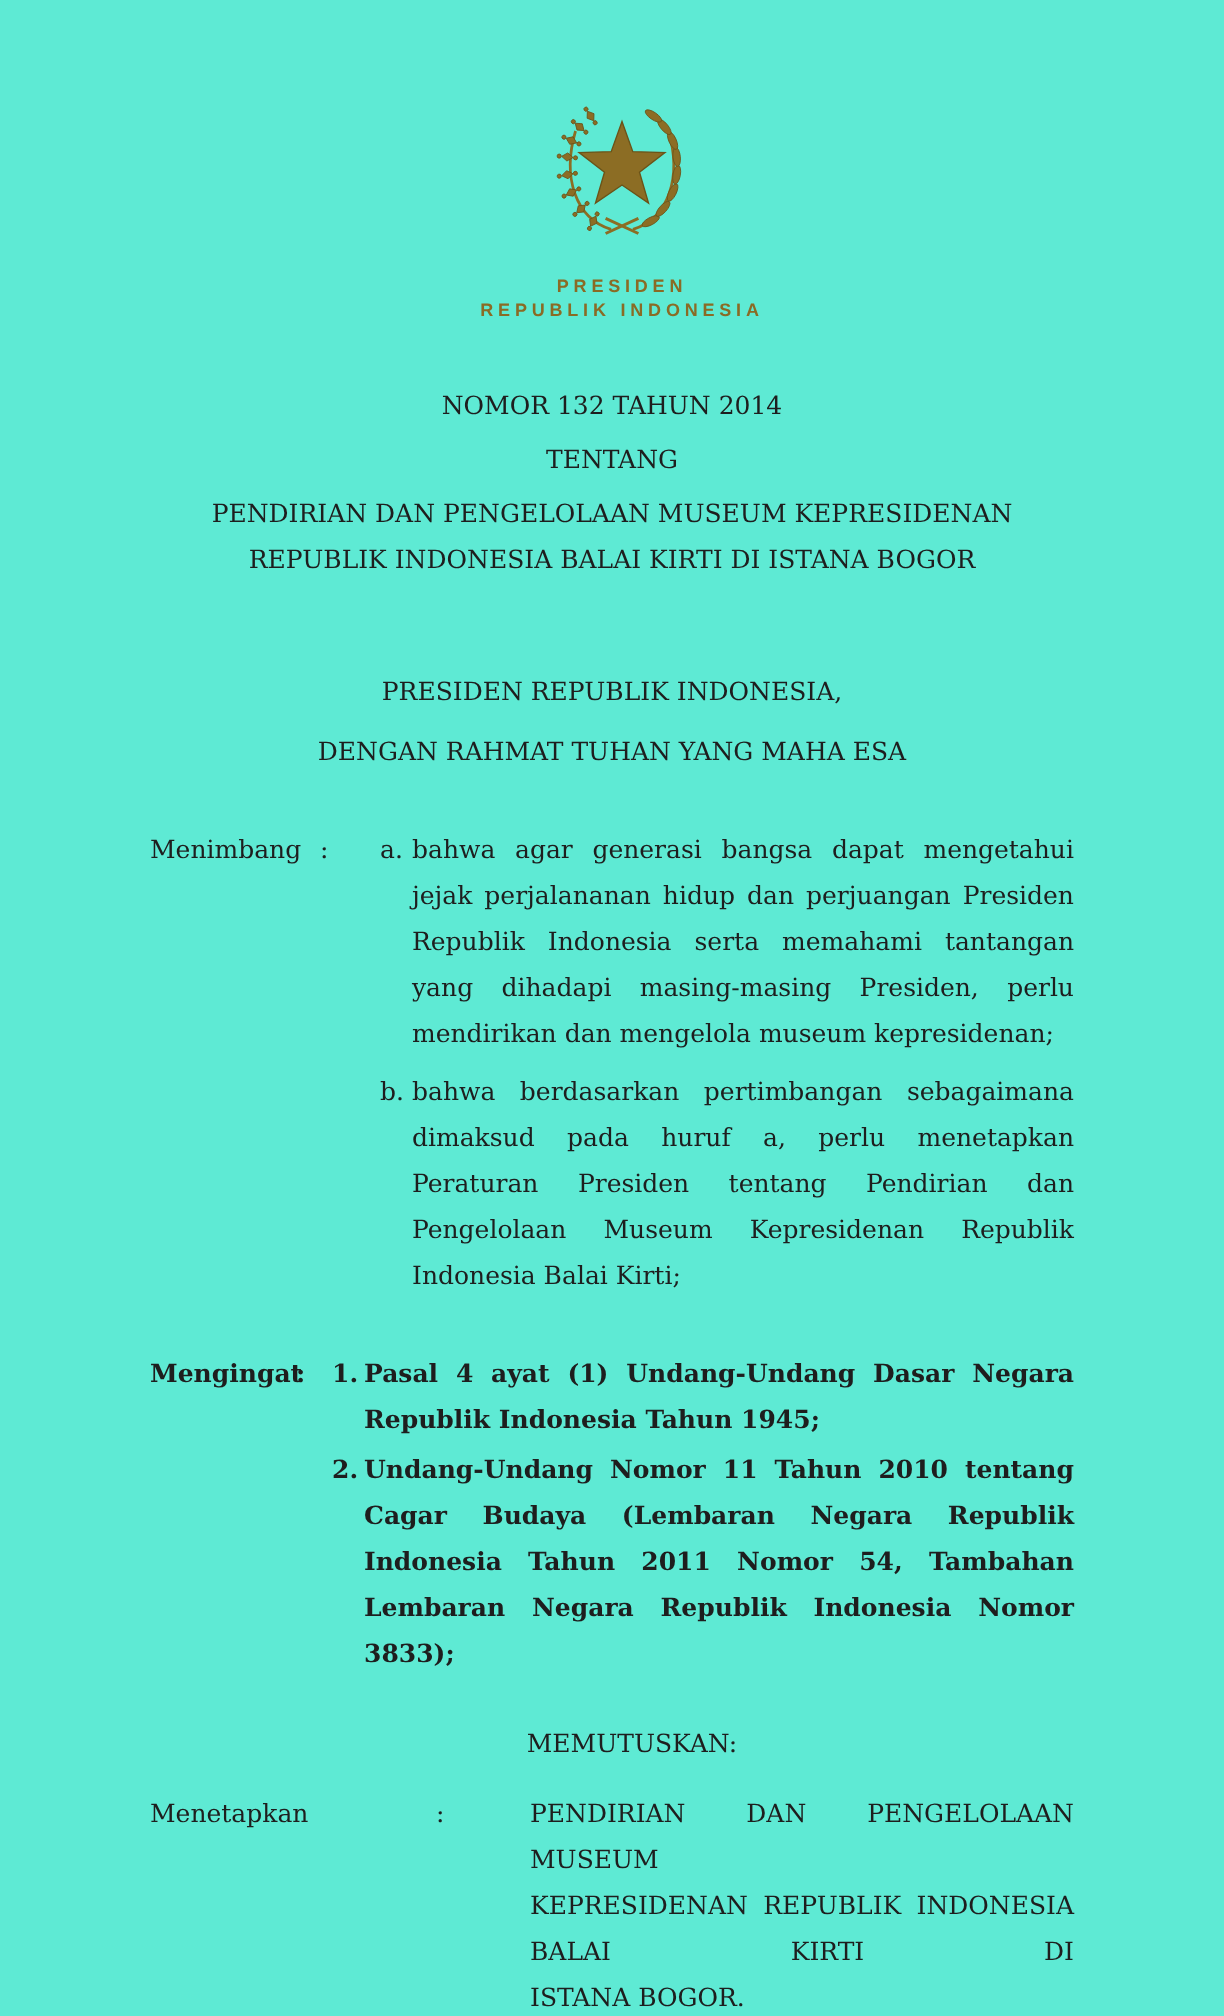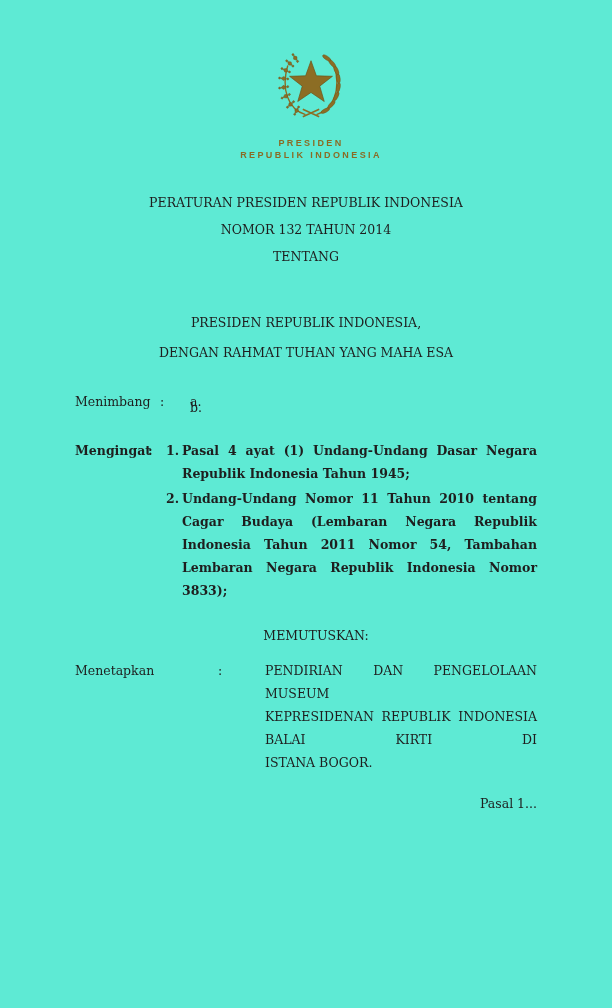--- a/index.html
+++ b/index.html
@@ -134,39 +134,41 @@
         </g>
 
         <path d="M48,105 L72,94 M48,94 L72,105" fill="none" stroke="#8c6d24" stroke-width="2.2"></path>
       </svg>
     </div>
     <div class="lh-text first">PRESIDEN</div>
     <div class="lh-text">REPUBLIK  INDONESIA</div>
   </header>
 
   <section class="title-block">
-    <p class="gap">PERATURAN PRESIDEN REPUBLIK INDONESIA</p>
     <p class="gap">NOMOR 132 TAHUN 2014</p>
     <p class="gap">TENTANG</p>
+    <p>PENDIRIAN DAN PENGELOLAAN MUSEUM KEPRESIDENAN REPUBLIK INDONESIA BALAI KIRTI DI ISTANA BOGOR</p>
   </section>
 
   <section class="preamble">
     <p>PRESIDEN REPUBLIK INDONESIA,</p>
     <p>DENGAN RAHMAT TUHAN YANG MAHA ESA</p>
   </section>
 
   <section class="clause menimbang">
     <div class="clause-label">Menimbang</div>
     <div class="clause-colon">:</div>
     <div class="clause-items">
       <div class="item">
         <span class="marker">a.</span>
+        <span>bahwa agar generasi bangsa dapat mengetahui jejak perjalananan hidup dan perjuangan Presiden Republik Indonesia serta memahami tantangan yang dihadapi masing-masing Presiden, perlu mendirikan dan mengelola museum kepresidenan;</span>
       </div>
       <div class="item">
         <span class="marker">b.</span>
+        <span>bahwa berdasarkan pertimbangan sebagaimana dimaksud pada huruf a, perlu menetapkan Peraturan Presiden tentang Pendirian dan Pengelolaan Museum Kepresidenan Republik Indonesia Balai Kirti;</span>
       </div>
     </div>
   </section>
 
   <section class="clause mengingat">
     <div class="clause-label">Mengingat</div>
     <div class="clause-colon">:</div>
     <div class="clause-items">
       <div class="item">
         <span class="marker">1.</span>

